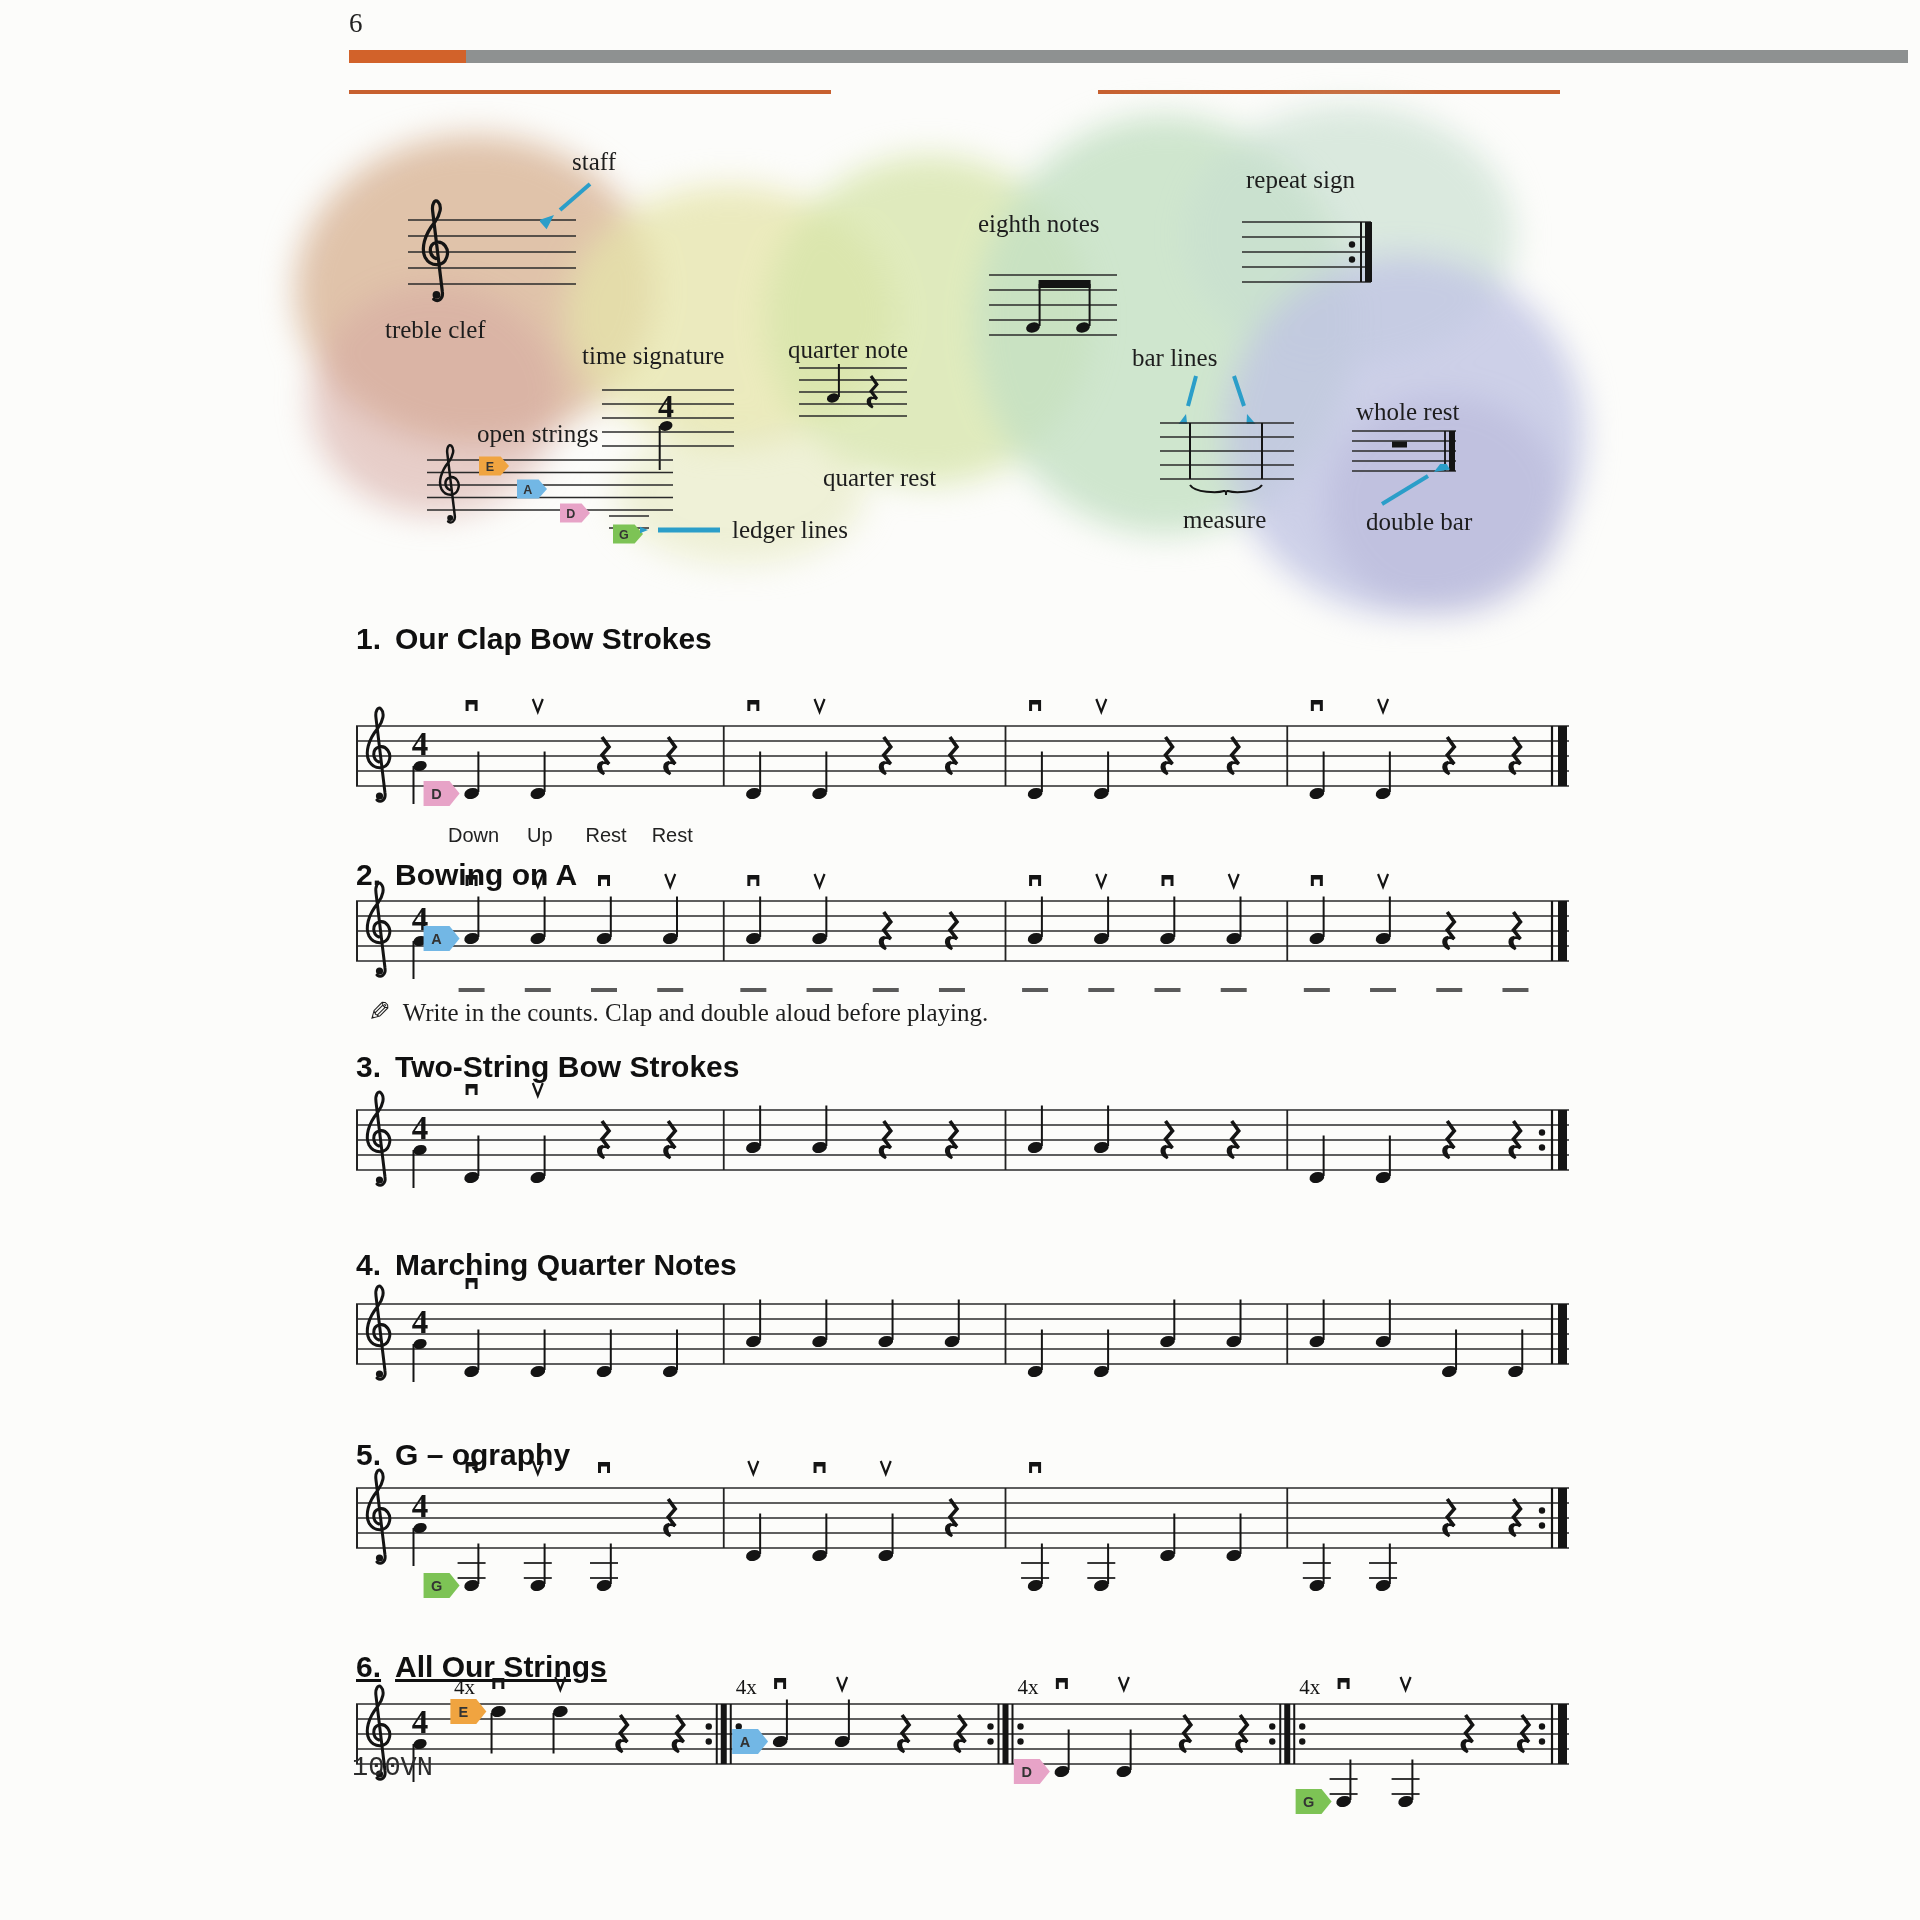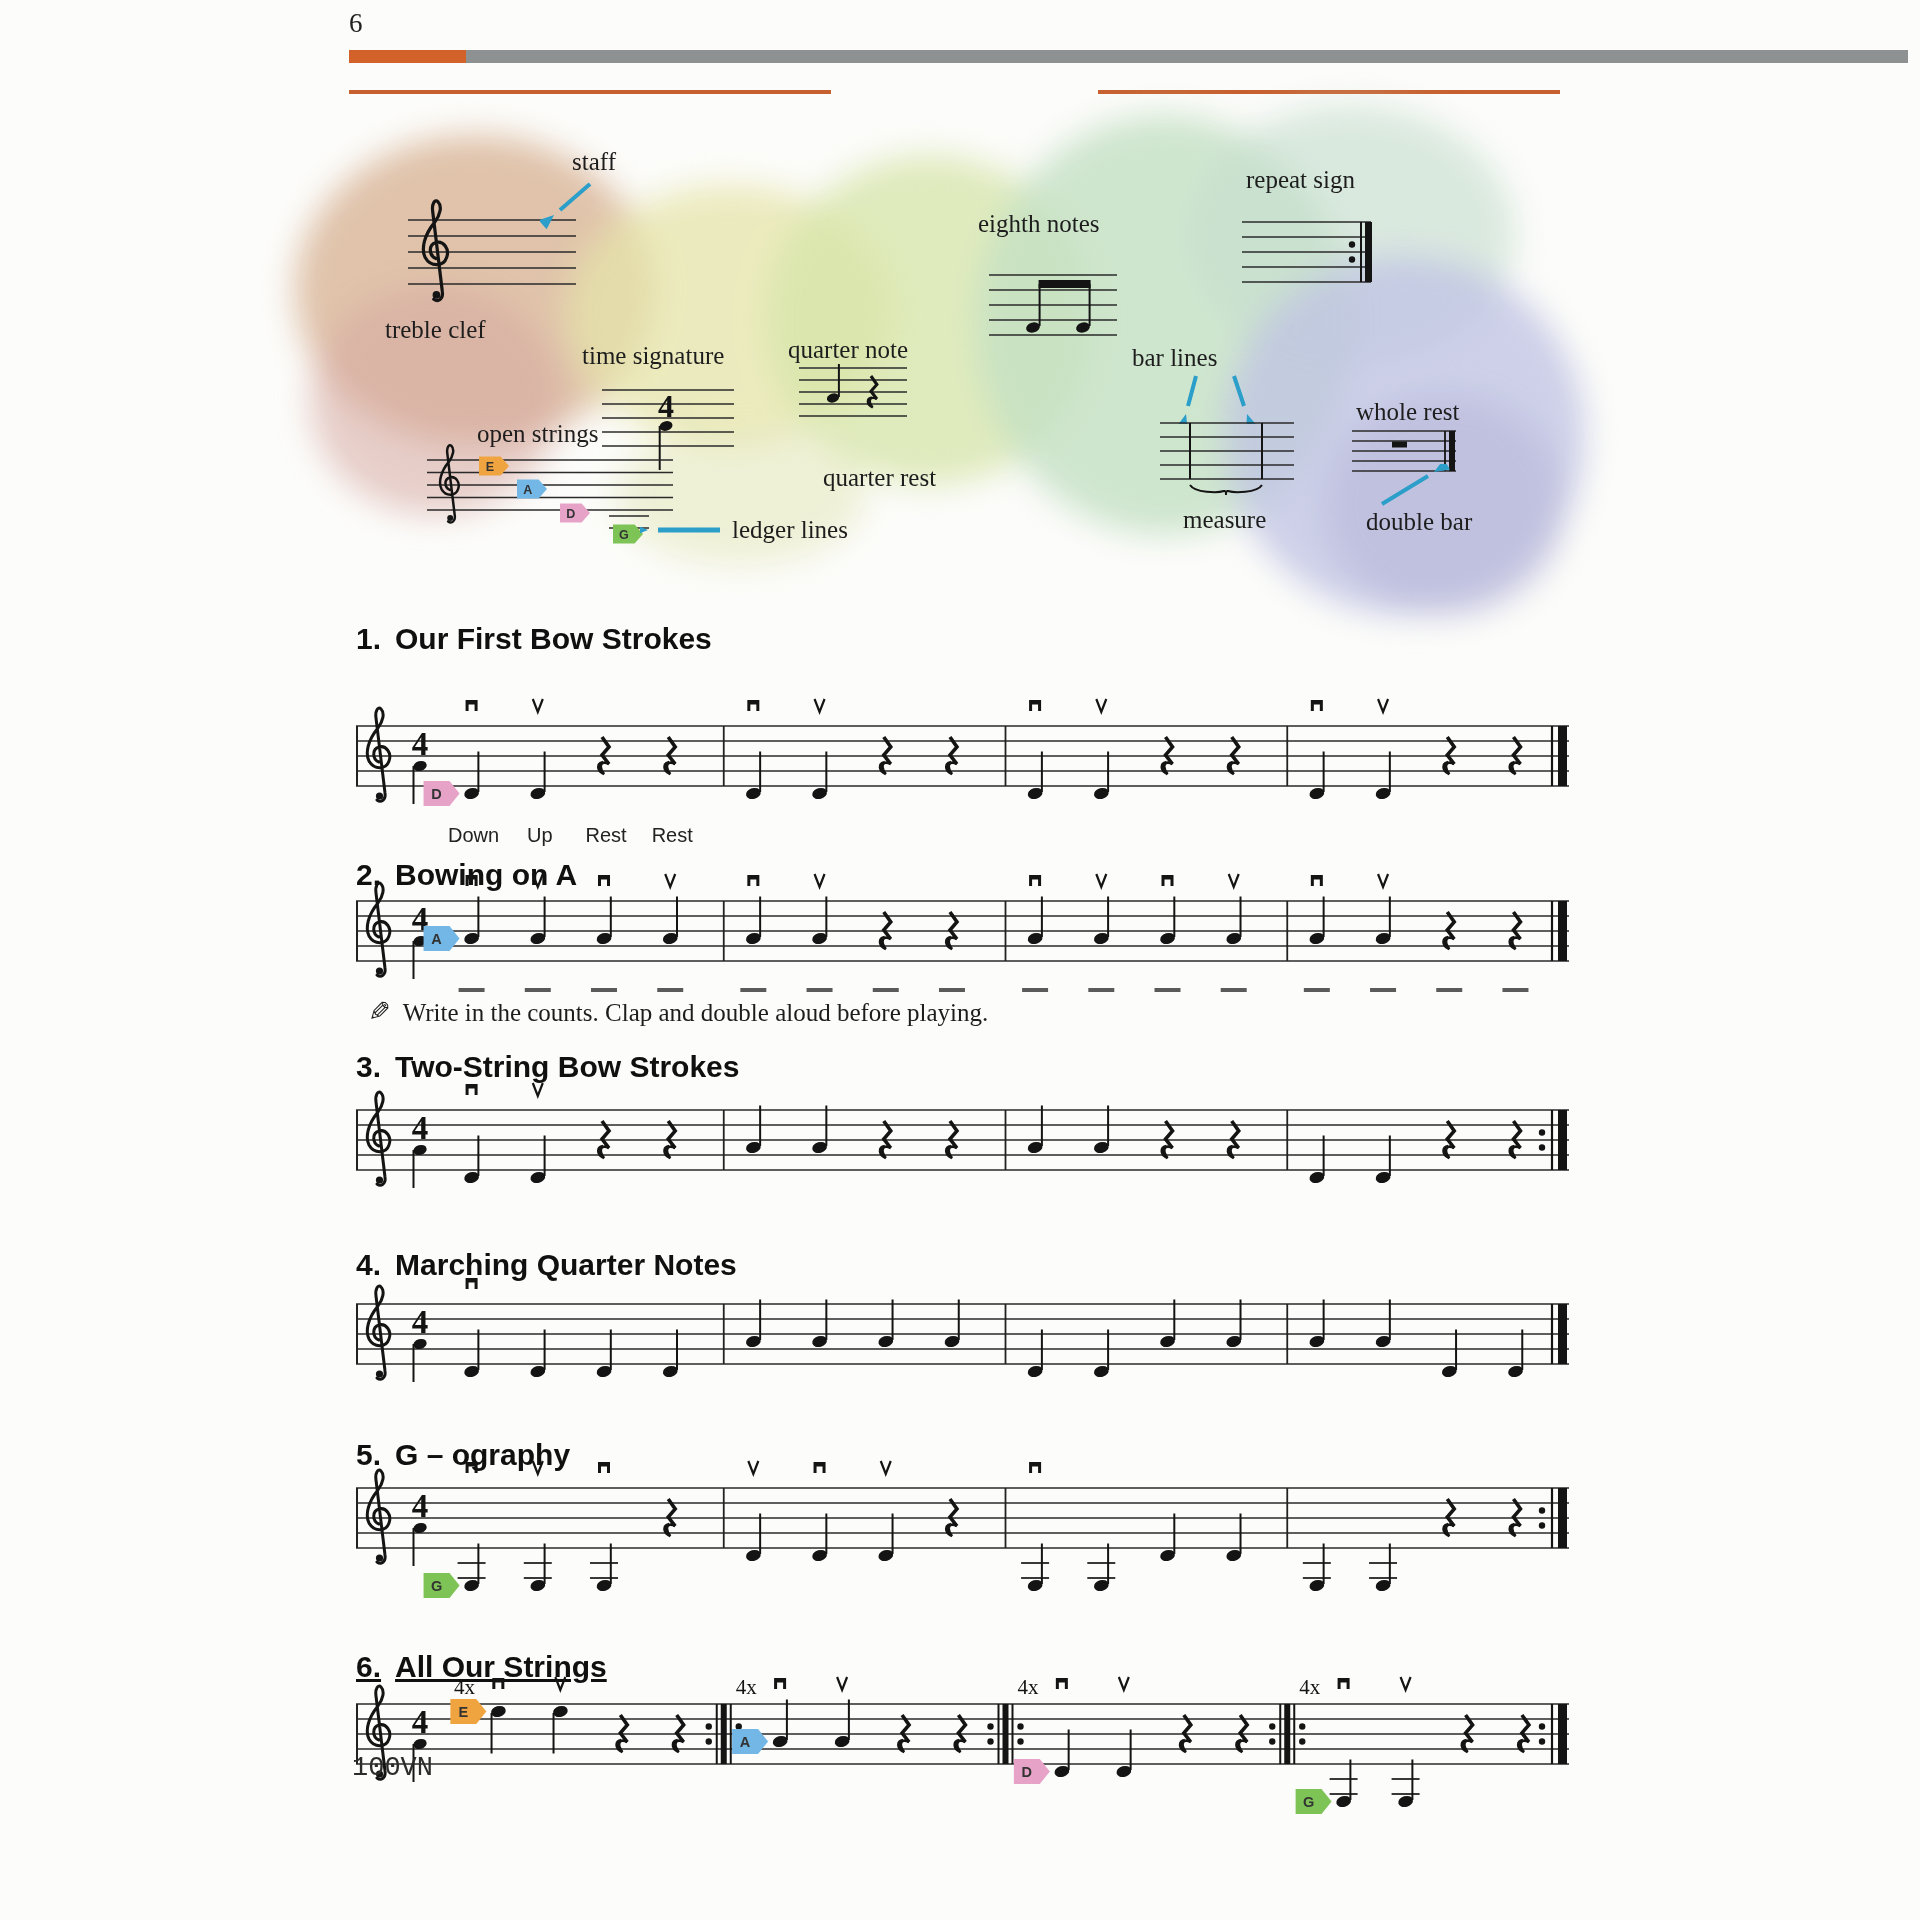--- a/index.html
+++ b/index.html
@@ -193,21 +193,21 @@
         <text x="200.8" y="102.5" text-anchor="middle" font-size="12.5" font-weight="bold" fill="#333" class="lyr">G</text>
       </g>
   </svg>
   <svg class="abs" style="left:640px;top:518px;" width="88" height="26">
     <line x1="80" y1="12" x2="18" y2="12" stroke="#2b9ec9" stroke-width="5"></line>
     <polygon points="0,0 17,-7 17,7" fill="#2b9ec9" transform="translate(8,12) rotate(180)"></polygon>
   </svg>
   <div class="abs slabel" style="left:732px;top:516px;">ledger lines</div>
 
   <div class="abs extitle" style="left:356px;top:622px;">
-    <span class="num">1.</span><span>Our First Bow Strokes</span>
+    <span class="num">1.</span><span>Our Clap Bow Strokes</span>
   </div>
   <div class="abs" style="left:350px;top:686px;" id="ex0"><svg width="1226" height="168">
         <line x1="6" y1="40" x2="1219" y2="40" stroke="#2a2a2a" stroke-width="1.5"></line>
         <line x1="6" y1="55" x2="1219" y2="55" stroke="#2a2a2a" stroke-width="1.5"></line>
         <line x1="6" y1="70" x2="1219" y2="70" stroke="#2a2a2a" stroke-width="1.5"></line>
         <line x1="6" y1="85" x2="1219" y2="85" stroke="#2a2a2a" stroke-width="1.5"></line>
         <line x1="6" y1="100" x2="1219" y2="100" stroke="#2a2a2a" stroke-width="1.5"></line>
         <line x1="7" y1="40" x2="7" y2="100" stroke="#222" stroke-width="2"></line>
         <use href="#gclef" transform="translate(16,40)"></use>
         <text x="70" y="69" text-anchor="middle" font-size="33" font-weight="bold" fill="#141414">4</text>

